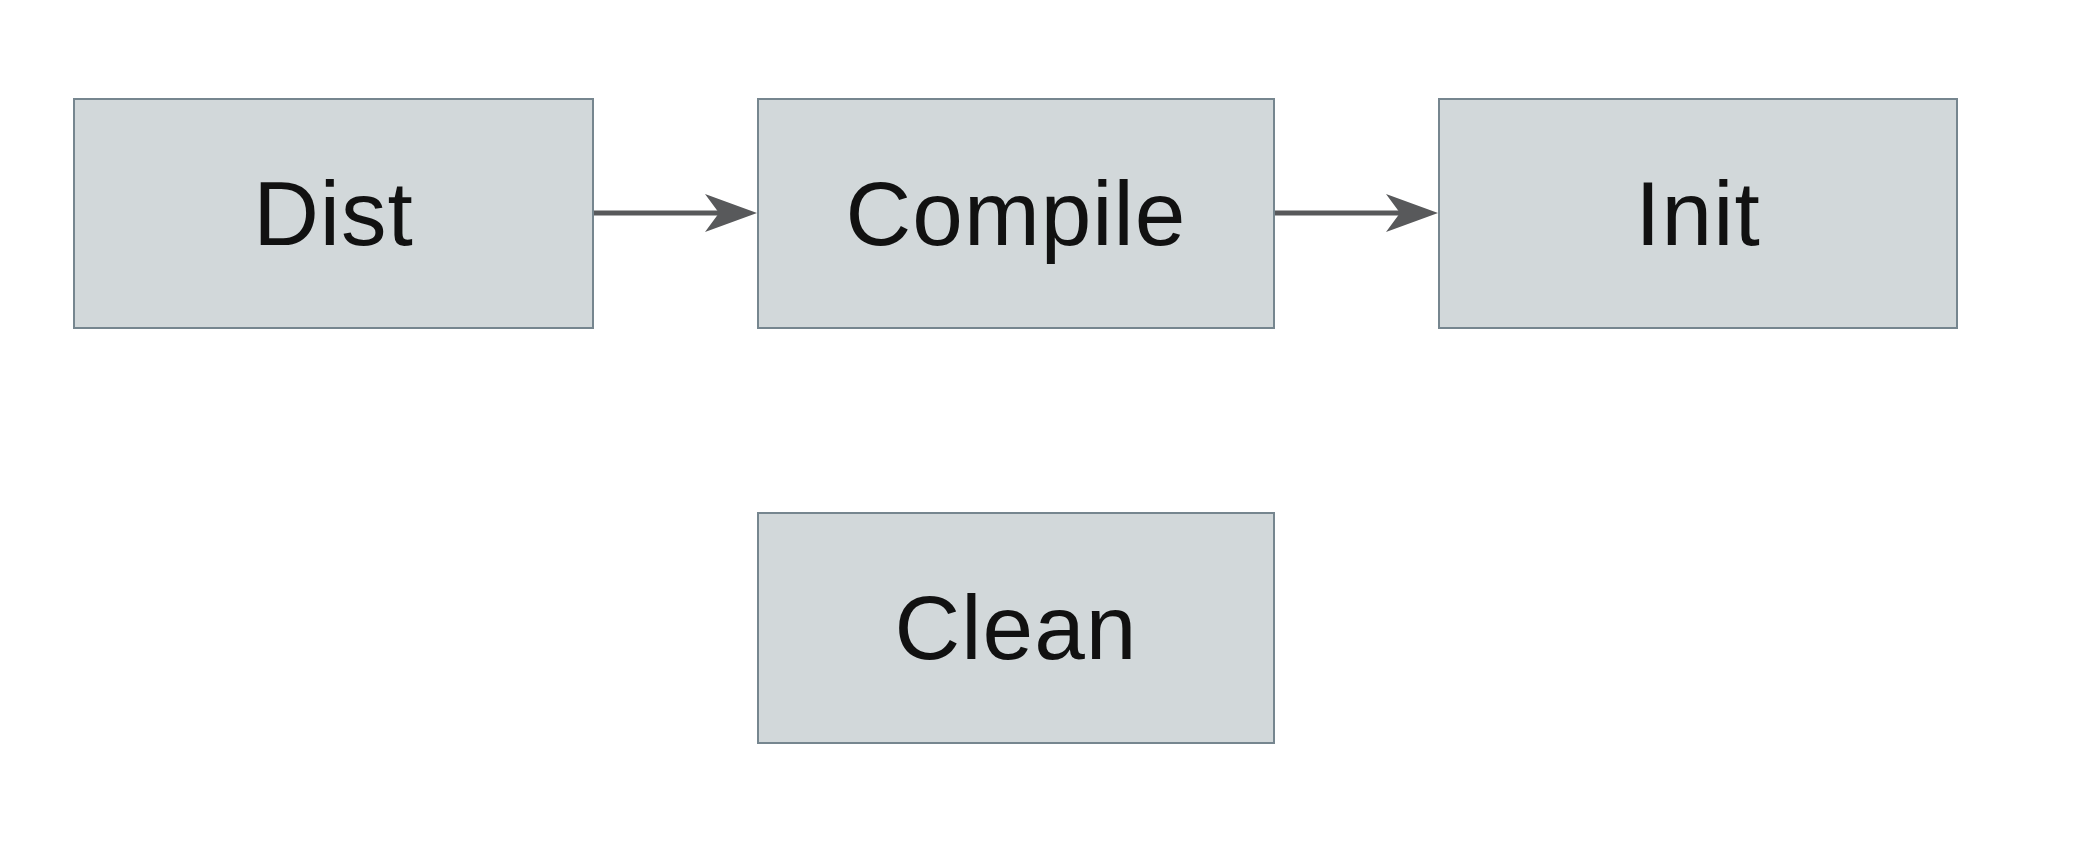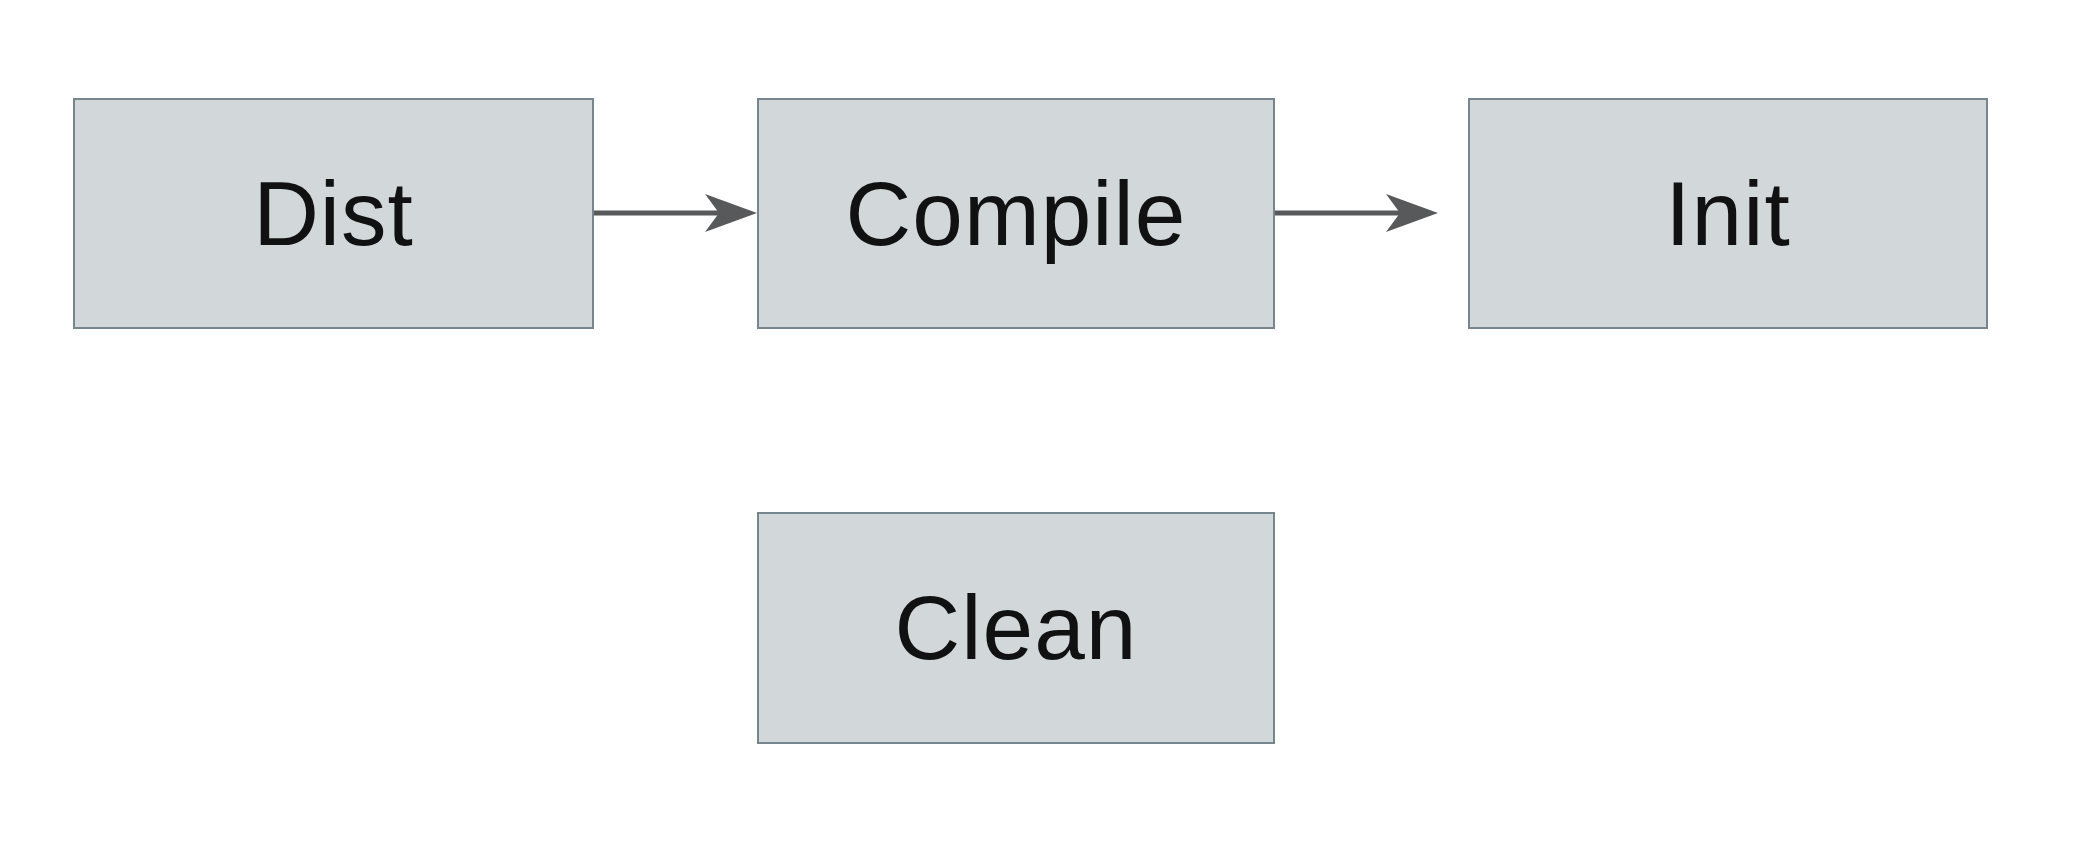--- a/index.html
+++ b/index.html
@@ -30,21 +30,21 @@
   .node-label{
     font-size:91px;
     font-weight:400;
     color:var(--text);
     letter-spacing:1px;
     white-space:nowrap;
     user-select:none;
   }
   #node-dist   {left:73px;   top:98px;  width:521px; height:231px;}
   #node-compile{left:757px;  top:98px;  width:518px; height:231px;}
-  #node-init   {left:1468px; top:98px;  width:520px; height:231px;}
+  #node-init   {left:1438px; top:98px;  width:520px; height:231px;}
   #node-clean  {left:757px;  top:512px; width:518px; height:232px;text-align:center;}
   .edge{
     position:absolute;
     width:163px;
     height:40px;
   }
   #edge-1{left:594px;  top:193px;}
   #edge-2{left:1275px; top:193px;}
   .edge svg{display:block;width:100%;height:100%;}
   .edge .shaft{stroke:var(--arrow);stroke-width:5;}

